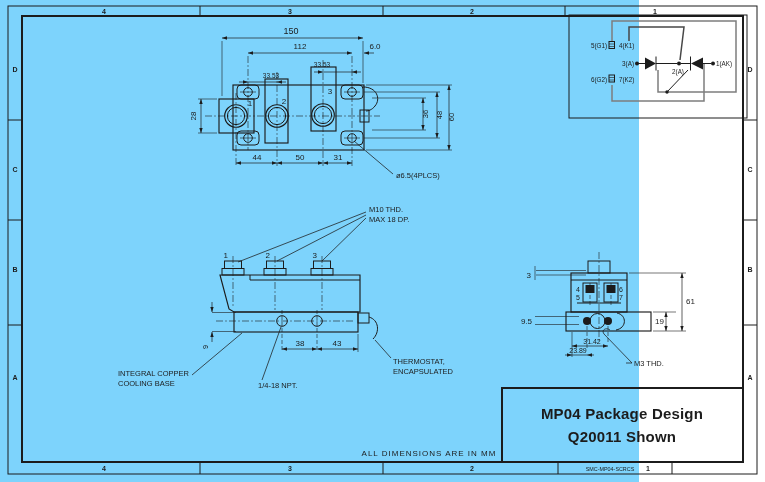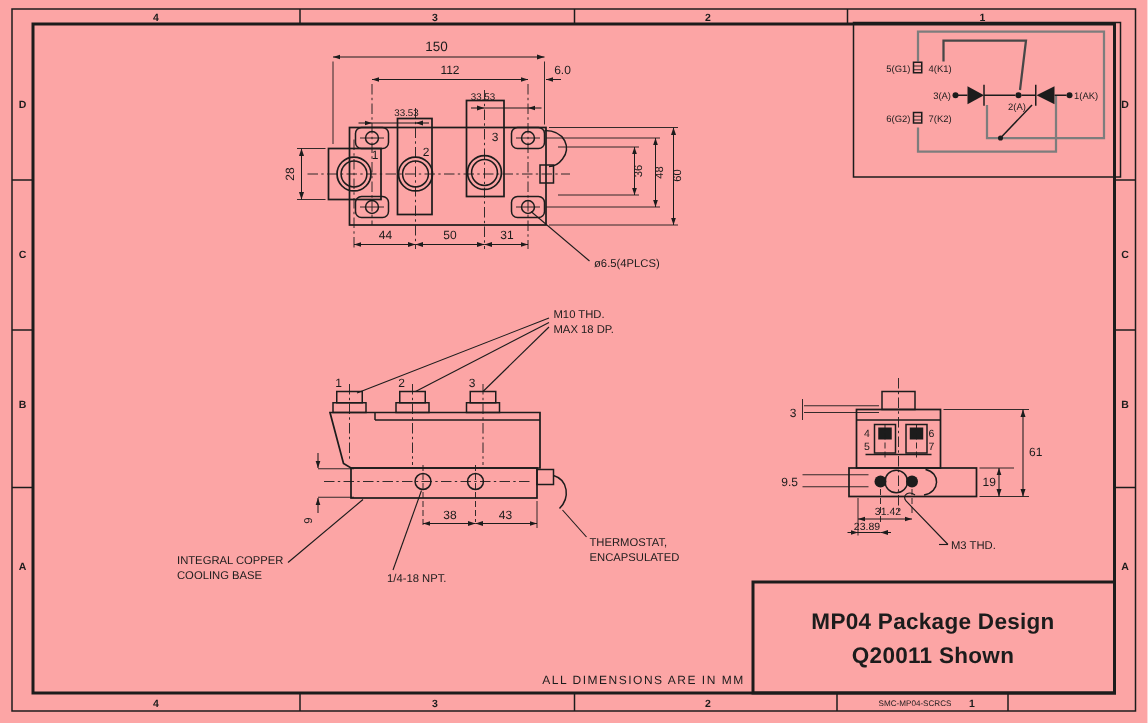--- a/index.html
+++ b/index.html
@@ -1,16 +1,16 @@
 <!DOCTYPE html>
 <html><head>
 <meta charset="utf-8">
 <style>
   html,body{margin:0;padding:0;background:#fff;}
-  #sheet{width:765px;height:482px;position:relative;background:#fca5a5;}
+  #sheet{width:639px;height:482px;position:relative;background:#7dd3fc;}
   svg text{font-family:"Liberation Sans","DejaVu Sans",sans-serif;fill:#1c1c1c;}
   .f6{font-size:6.3px}.f65{font-size:6.5px}.f7{font-size:7px}.f75{font-size:7.5px}
   .f8{font-size:8px}.f9{font-size:9px}
   .zone{font-size:7px;font-weight:bold}
   .ttl{font-size:15px;font-weight:bold;letter-spacing:.2px}
   .code{font-size:5.4px}
   .mid{text-anchor:middle}.endt{text-anchor:end}
   .rot{text-anchor:middle}
   .ol{stroke:#1c1c1c;stroke-width:1.15;fill:none;stroke-linecap:square}
   .olt{stroke:#1c1c1c;stroke-width:1;fill:none}

